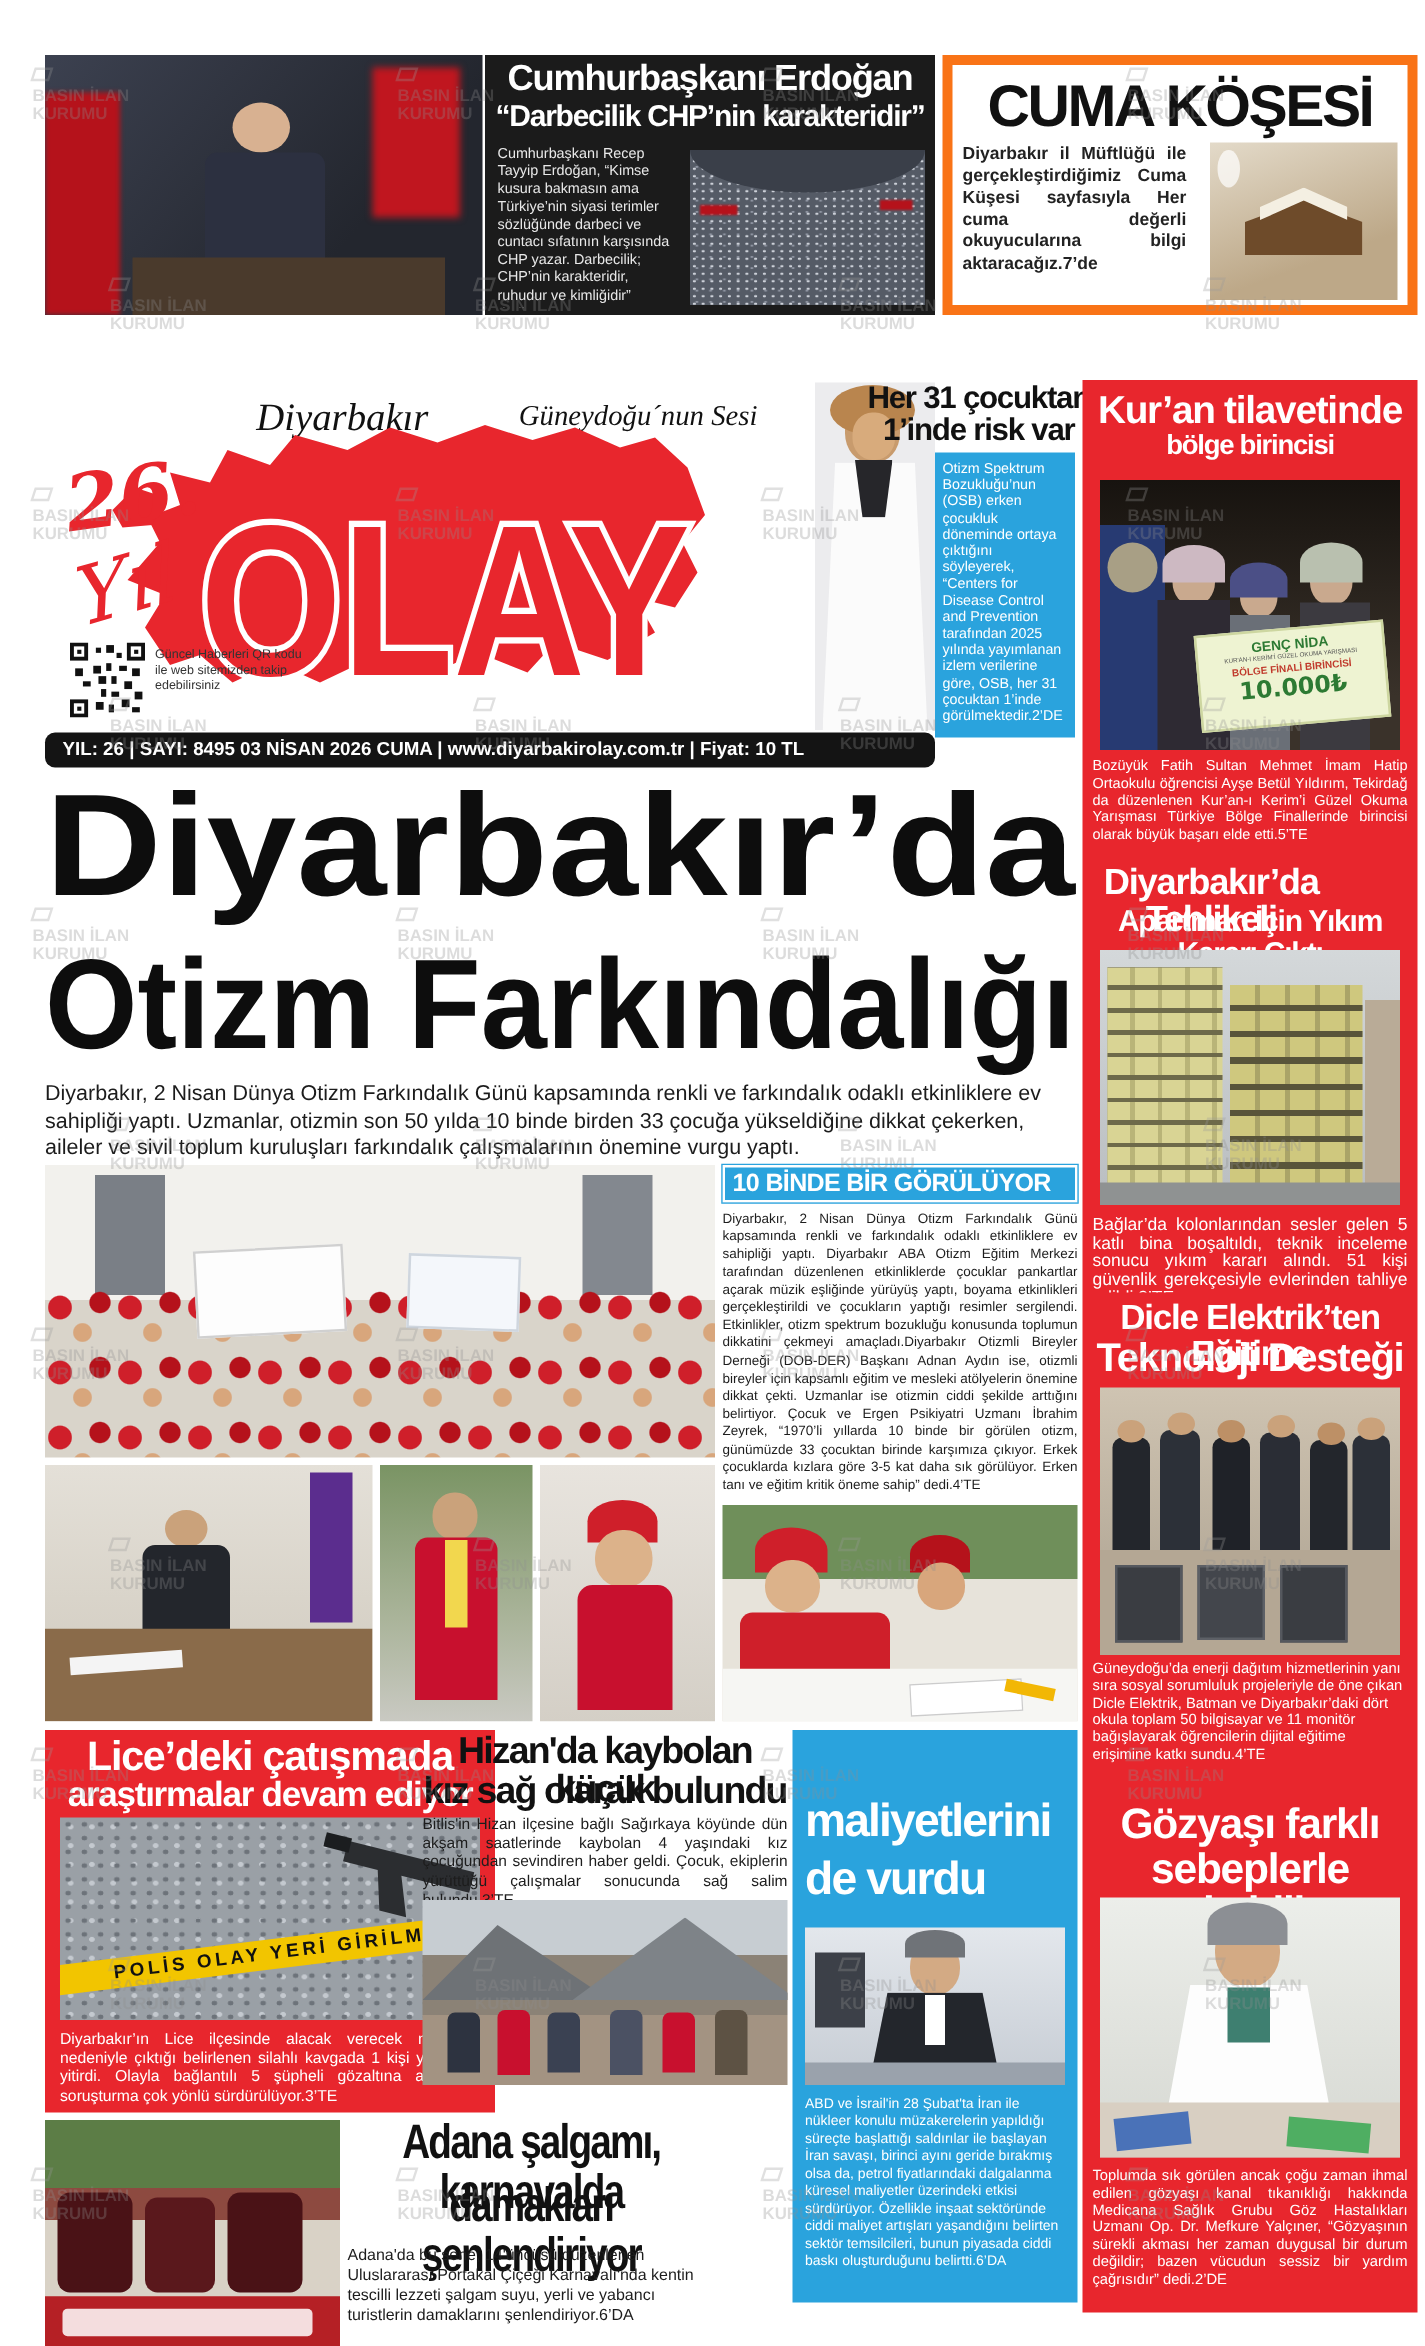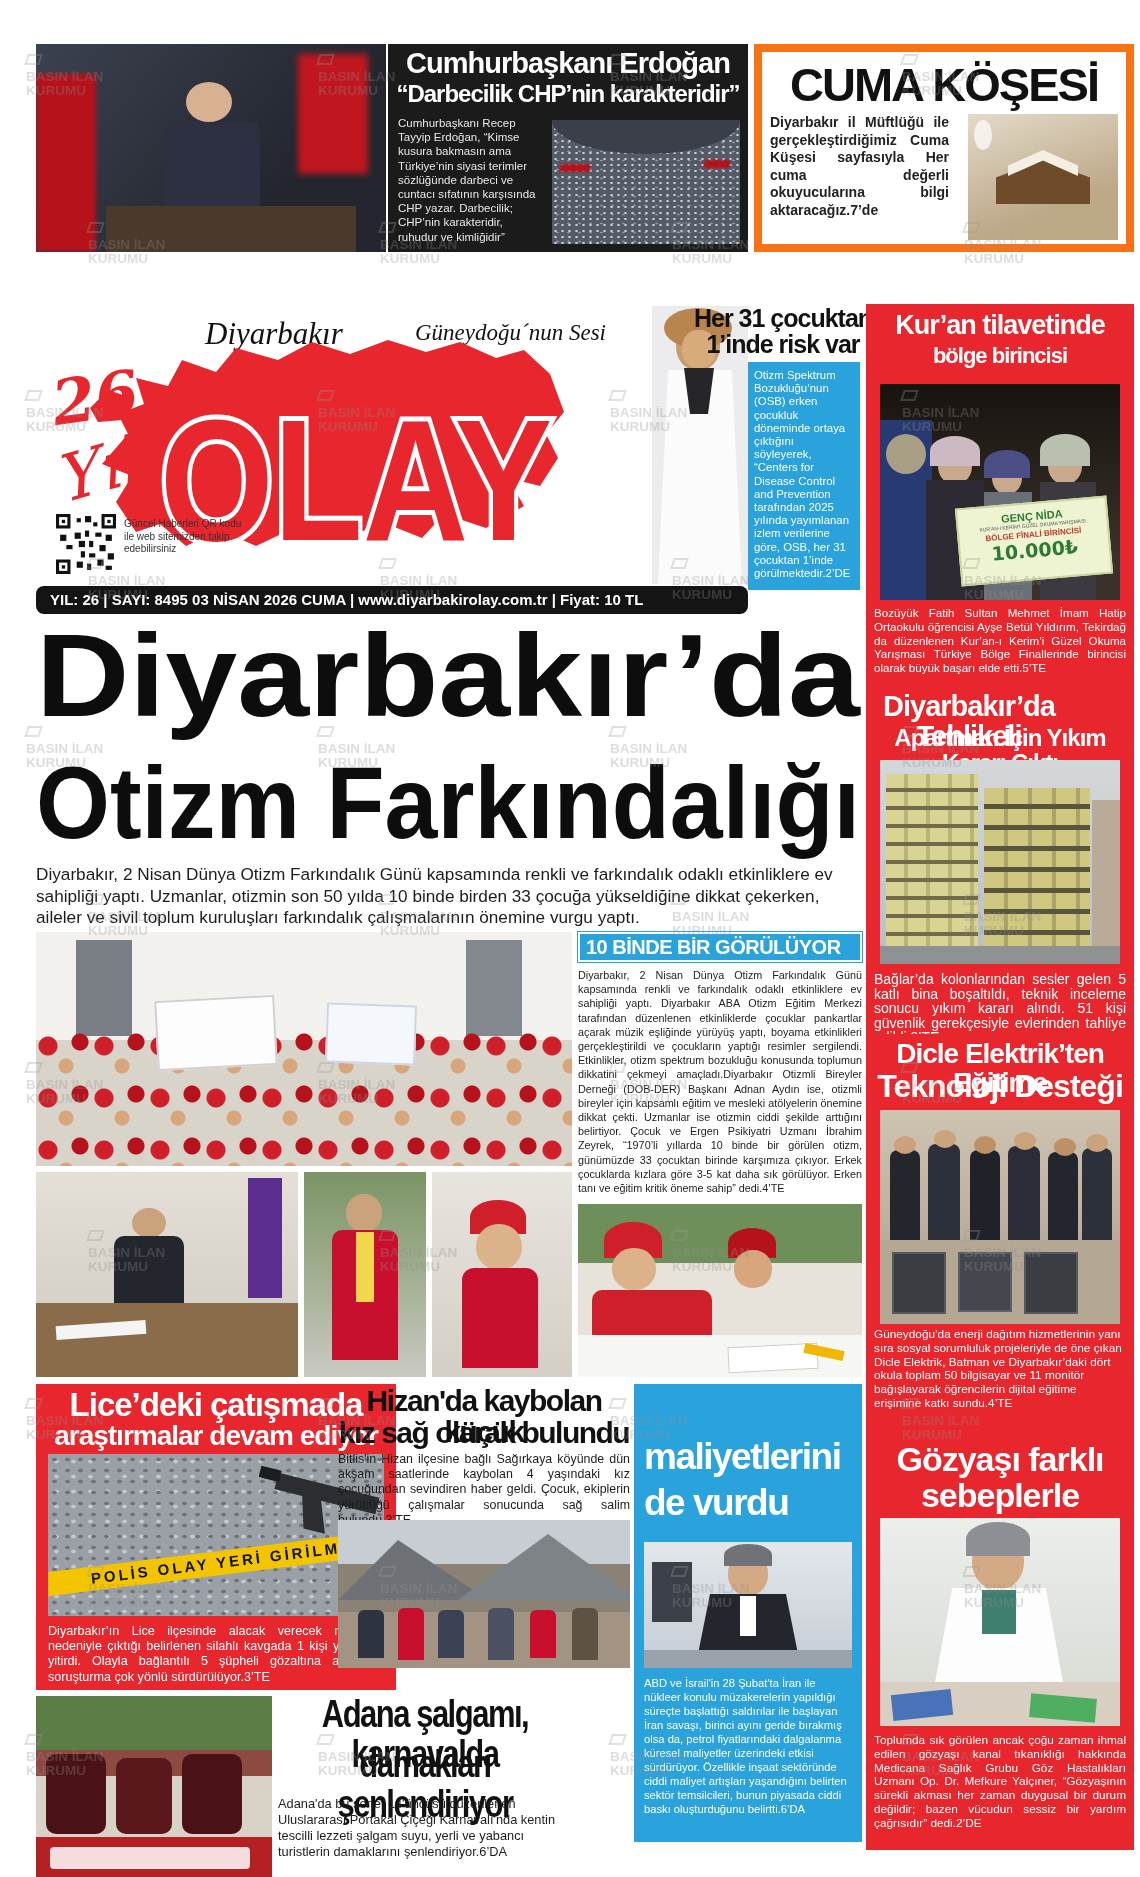--- a/index.html
+++ b/index.html
@@ -115,21 +115,21 @@
     <div class="s" style="left:32px;top:62px;width:30px;height:46px;background:#26262a;clip-path:polygon(0 0,100% 0,80% 100%,20% 100%);"></div>
   </div>
   <div class="hl" style="position:absolute;left:690px;top:306px;width:186px;font-size:25px;">Her 31 çocuktan</div>
   <div class="hl" style="position:absolute;left:690px;top:332px;width:186px;font-size:25px;">1’inde risk var</div>
   <div class="bluebg" style="position:absolute;left:748px;top:362px;width:112px;height:228px;padding:7px 6px;overflow:hidden;">
     <div style="color:#fff;font-size:11.4px;line-height:13.2px;">Otizm Spektrum Bozukluğu’nun (OSB) erken çocukluk döneminde ortaya çıktığını söyleyerek, “Centers for Disease Control and Prevention tarafından 2025 yılında yayımlanan izlem verilerine göre, OSB, her 31 çocuktan 1’inde görülmektedir.2’DE</div>
   </div>
 
   <div class="redbg abs" style="left:866px;top:304px;width:268px;height:1546px;"></div>
 
-  <div class="hl whl" style="position:absolute;left:870px;top:312px;width:260px;font-size:27px;">Kur’an tilavetinde</div>
+  <div class="hl whl" style="position:absolute;left:870px;top:312px;width:260px;font-size:31px;">Kur’an tilavetinde</div>
   <div class="hl whl" style="position:absolute;left:870px;top:345px;width:260px;font-size:22px;">bölge birincisi</div>
   <div class="ph" style="left:880px;top:384px;width:240px;height:216px;background:linear-gradient(#17130f,#3a322a 80%);">
     <div class="s" style="left:0;top:36px;width:52px;height:180px;background:#273a72;"></div>
     <div class="s" style="left:6px;top:50px;width:40px;height:40px;background:#c9b98a;border-radius:50%;opacity:.8;"></div>
     <div class="s" style="left:58px;top:60px;width:34px;height:40px;background:#c9a98e;border-radius:45%;"></div>
     <div class="s" style="left:50px;top:52px;width:50px;height:30px;background:#cdb9c2;border-radius:50% 50% 0 0;"></div>
     <div class="s" style="left:46px;top:96px;width:58px;height:120px;background:#2e2a33;"></div>
     <div class="s" style="left:112px;top:74px;width:30px;height:36px;background:#c9a98e;border-radius:45%;"></div>
     <div class="s" style="left:104px;top:66px;width:46px;height:28px;background:#4b4f86;border-radius:50% 50% 0 0;"></div>
     <div class="s" style="left:104px;top:108px;width:48px;height:108px;background:#6a6f77;"></div>

